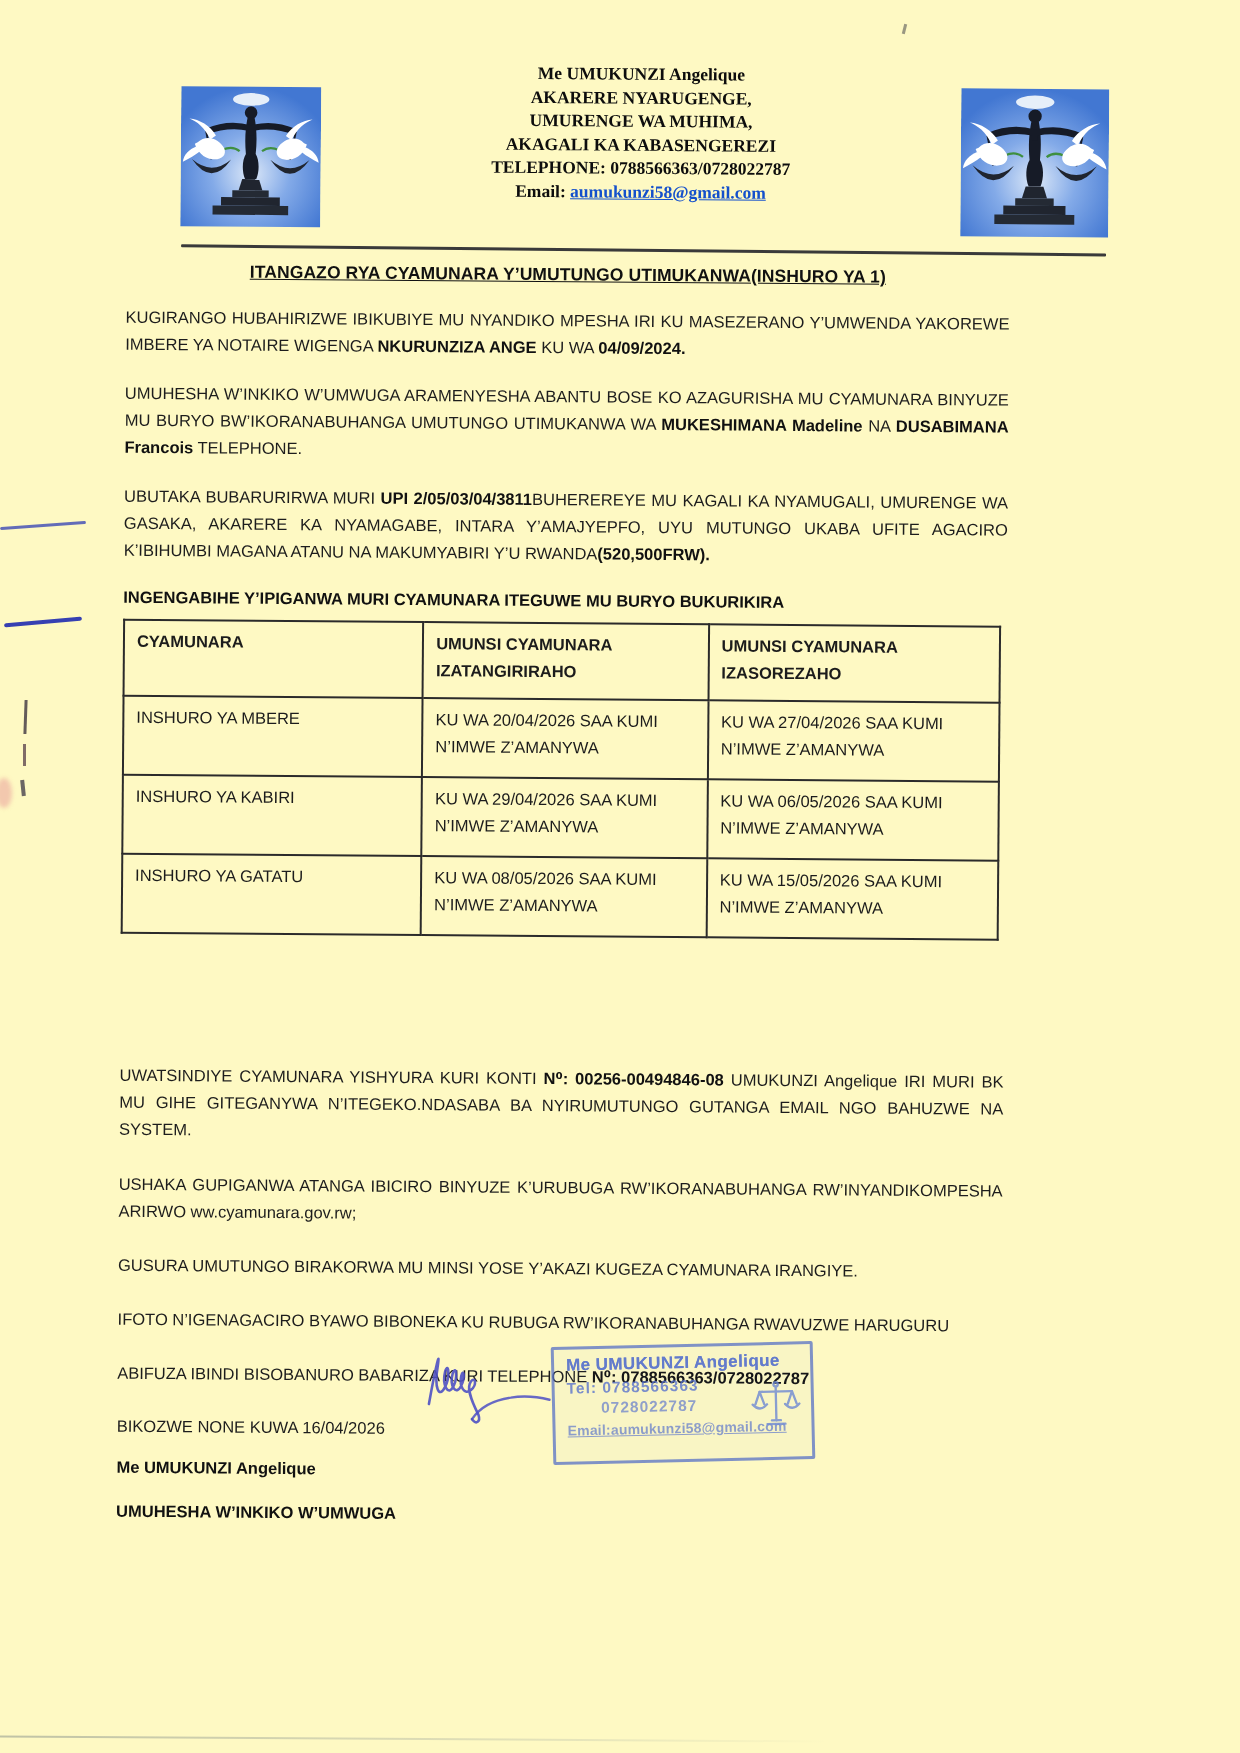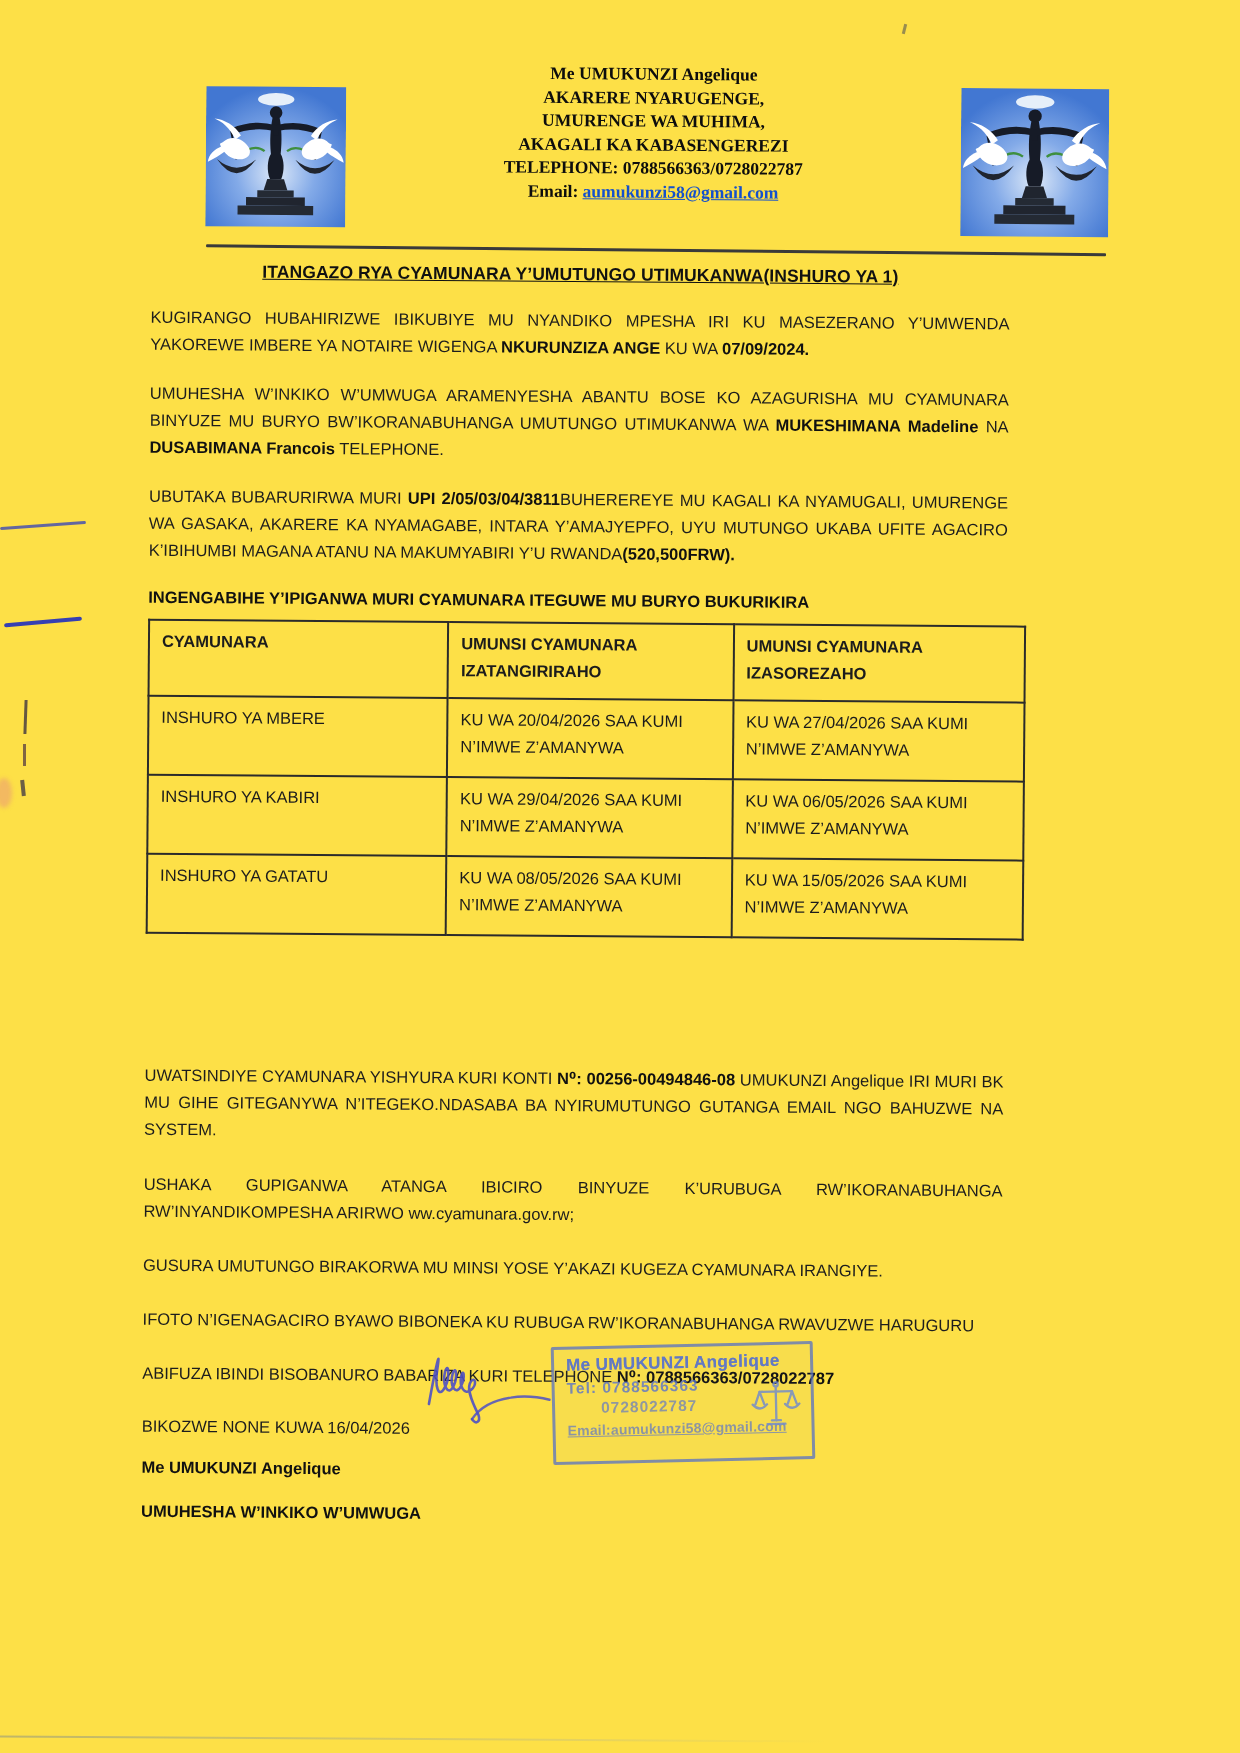--- a/index.html
+++ b/index.html
@@ -1,21 +1,20 @@
 <!DOCTYPE html>
 <html><head>
 <meta charset="utf-8">
 <style>
   * { margin:0; padding:0; box-sizing:border-box; }
   html,body { background:#ffffff; }
   .page {
     position:relative; width:1240px; height:1753px;
-    background:#fde047; overflow:hidden; color:#1c1c1c;
+    background:#fef9c3; overflow:hidden; color:#1c1c1c;
     font-family:"Liberation Sans","DejaVu Sans",sans-serif;
-    padding-left:25px;
   }
   .tilt { transform:rotate(0.45deg); transform-origin:30px 0; padding-top:56px; }
 
   
   .hdr { display:flex; align-items:flex-start; padding:0 130px 0 182px; min-height:172px; }
   .logo-box { width:140px; height:146px; flex:0 0 auto; margin-top:26px; }
   .logo-box.right { width:148px; height:150px; margin-top:24px; }
   .logo-box svg { width:100%; height:100%; display:block; }
   .hdr-center { flex:1 1 auto; text-align:center; font-family:"Liberation Serif","DejaVu Serif",serif;
     font-weight:bold; font-size:17.5px; line-height:23.5px; color:#0d0d0d; padding-top:2px; }
@@ -174,21 +173,21 @@
         </svg>
       </div>
     </header>
 
     <div class="hdr-rule"></div>
 
     <main class="bodycol">
 
       <h1 class="title">ITANGAZO RYA CYAMUNARA Y’UMUTUNGO UTIMUKANWA(INSHURO YA 1)</h1>
 
-      <p class="para"><span>KUGIRANGO HUBAHIRIZWE IBIKUBIYE MU NYANDIKO MPESHA IRI KU MASEZERANO Y’UMWENDA YAKOREWE IMBERE YA NOTAIRE WIGENGA </span><b>NKURUNZIZA ANGE</b><span> KU WA </span><b>07/09/2024.</b></p>
+      <p class="para"><span>KUGIRANGO HUBAHIRIZWE IBIKUBIYE MU NYANDIKO MPESHA IRI KU MASEZERANO Y’UMWENDA YAKOREWE IMBERE YA NOTAIRE WIGENGA </span><b>NKURUNZIZA ANGE</b><span> KU WA </span><b>04/09/2024.</b></p>
       <p class="para"><span>UMUHESHA W’INKIKO W’UMWUGA ARAMENYESHA ABANTU BOSE KO AZAGURISHA MU CYAMUNARA BINYUZE MU BURYO BW’IKORANABUHANGA UMUTUNGO UTIMUKANWA WA </span><b>MUKESHIMANA Madeline</b><span> NA </span><b>DUSABIMANA Francois</b><span> TELEPHONE.</span></p>
       <p class="para"><span>UBUTAKA BUBARURIRWA MURI </span><b>UPI 2/05/03/04/3811</b><span>BUHEREREYE MU KAGALI KA NYAMUGALI, UMURENGE WA GASAKA, AKARERE KA NYAMAGABE, INTARA Y’AMAJYEPFO, UYU MUTUNGO UKABA UFITE AGACIRO K’IBIHUMBI MAGANA ATANU NA MAKUMYABIRI Y’U RWANDA</span><b>(520,500FRW).</b></p>
 
       <h2 class="sched-heading">INGENGABIHE Y’IPIGANWA MURI CYAMUNARA ITEGUWE MU BURYO BUKURIKIRA</h2>
 
       <table class="sched">
         <colgroup>
             <col class="c1">
             <col class="c2">
             <col class="c3">

